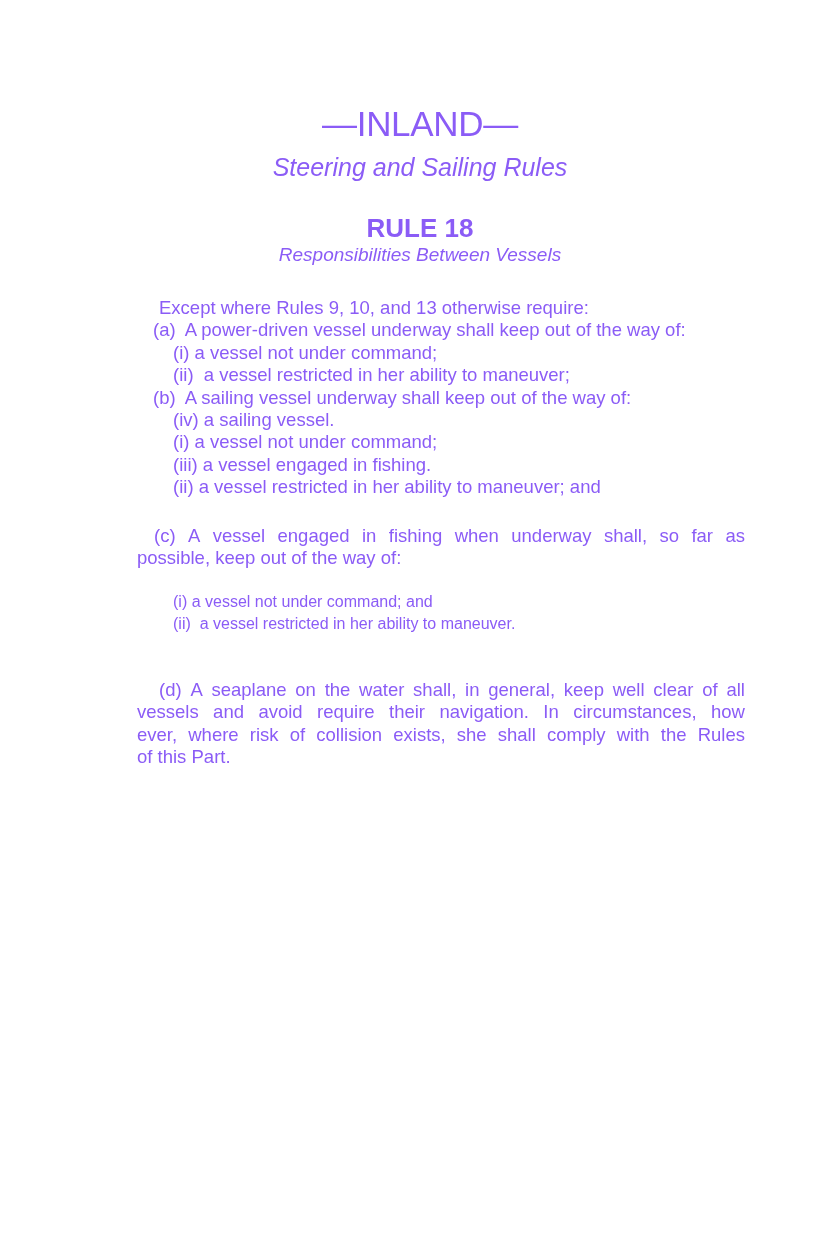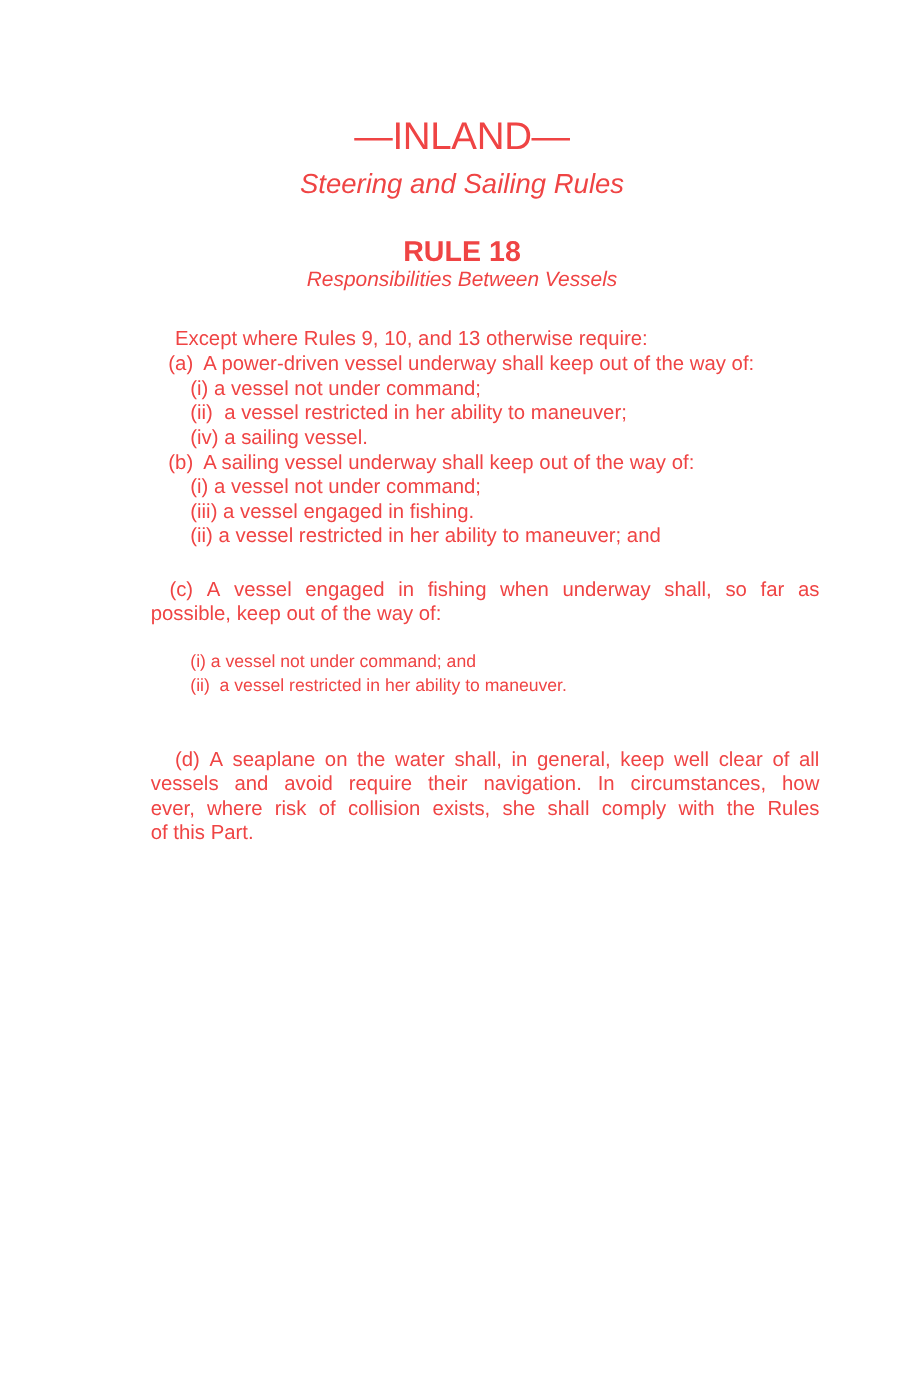--- a/index.html
+++ b/index.html
@@ -5,21 +5,21 @@
   html, body {
     margin: 0;
     padding: 0;
     background: #ffffff;
   }
   .page {
     position: relative;
     width: 840px;
     height: 1072px;
     background: #ffffff;
-    color: #ef4444;
+    color: #8b5cf6;
     font-family: "Liberation Sans", sans-serif;
     overflow: hidden;
     box-sizing: border-box;
   }
 
   
   .doc-title {
     position: absolute;
     top: 106px;
     left: 0;
@@ -136,22 +136,22 @@
   <div class="doc-title">—INLAND—</div>
   <div class="doc-subtitle">Steering and Sailing Rules</div>
   <div class="rule-title">RULE 18</div>
   <div class="rule-subtitle">Responsibilities Between Vessels</div>
 
   <div class="body-block">
     <div class="ln lvl-intro">Except where Rules 9, 10, and 13 otherwise require:</div>
     <div class="ln lvl-a">(a)  A power-driven vessel underway shall keep out of the way of:</div>
     <div class="ln lvl-i">(i) a vessel not under command;</div>
     <div class="ln lvl-i">(ii)  a vessel restricted in her ability to maneuver;</div>
+    <div class="ln lvl-a">(b)  A sailing vessel underway shall keep out of the way of:</div>
     <div class="ln lvl-i">(iv) a sailing vessel.</div>
-    <div class="ln lvl-a">(b)  A sailing vessel underway shall keep out of the way of:</div>
     <div class="ln lvl-i">(i) a vessel not under command;</div>
     <div class="ln lvl-i">(iii) a vessel engaged in fishing.</div>
     <div class="ln lvl-i">(ii) a vessel restricted in her ability to maneuver; and</div>
   </div>
 
   <div class="para-c">
     <div class="just-line indent-first"><span class="w">(c)</span><span class="w">A</span><span class="w">vessel</span><span class="w">engaged</span><span class="w">in</span><span class="w">fishing</span><span class="w">when</span><span class="w">underway</span><span class="w">shall,</span><span class="w">so</span><span class="w">far</span><span class="w">as</span></div>
     <div class="ln">possible, keep out of the way of:</div>
   </div>
 

